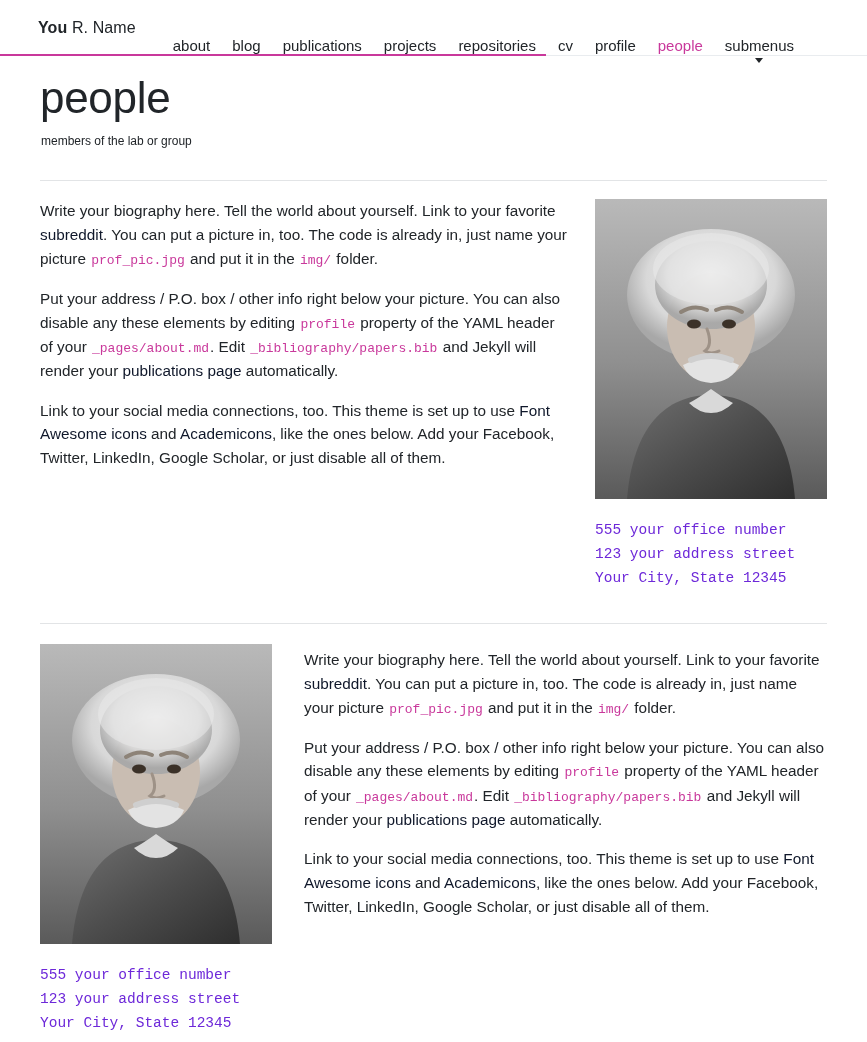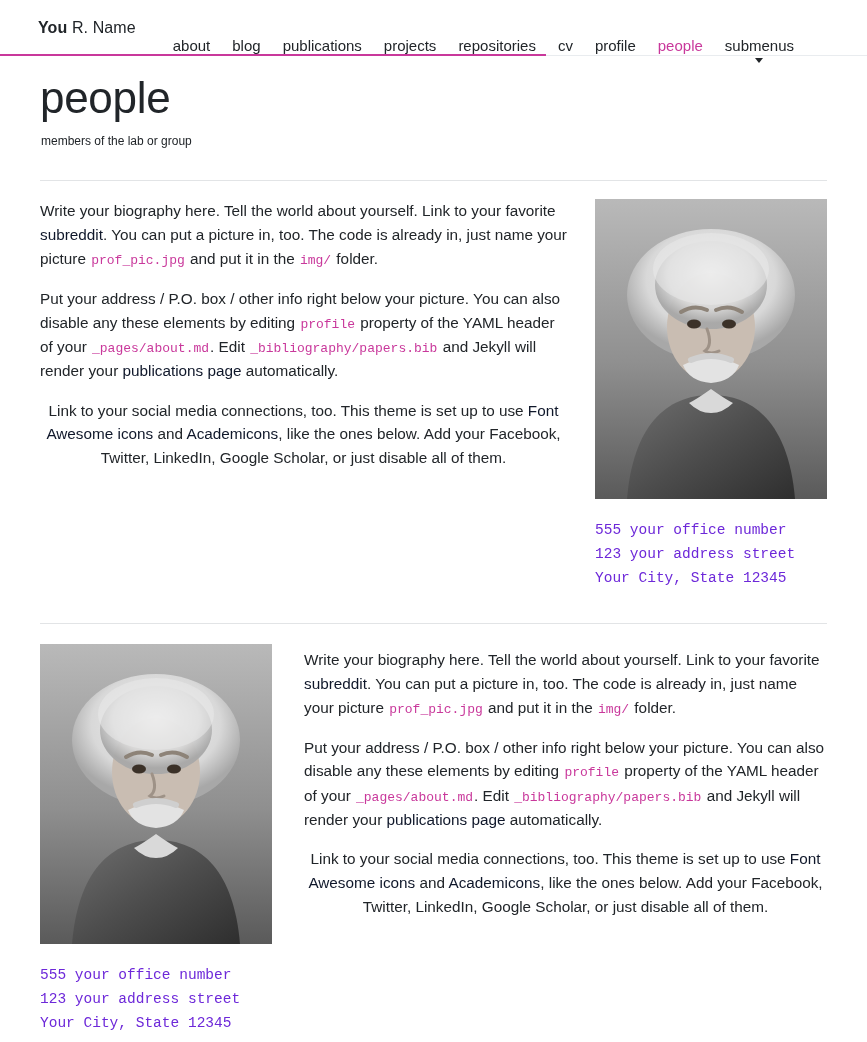--- a/index.html
+++ b/index.html
@@ -107,21 +107,21 @@
     padding-top: 18px;
   }
   .person.left-img { flex-direction: row; }
   .bio { flex: 1; min-width: 0; }
   .bio p {
     font-size: 15.3px;
     line-height: 1.55;
     color: #212529;
     margin: 0 0 16px 0;
   }
-  .bio p:last-child { margin-bottom: 0; text-align: center; }
+  .bio p:last-child { margin-bottom: 0; }
   .bio a { color: #0f172a; }
   code {
     font-family: Liberation Mono, monospace;
     font-size: 13px;
     color: #c9389b;
     background: transparent;
     padding: 0 1px;
   }
   .photo-col { width: 232px; flex: 0 0 232px; }
   .photo {

